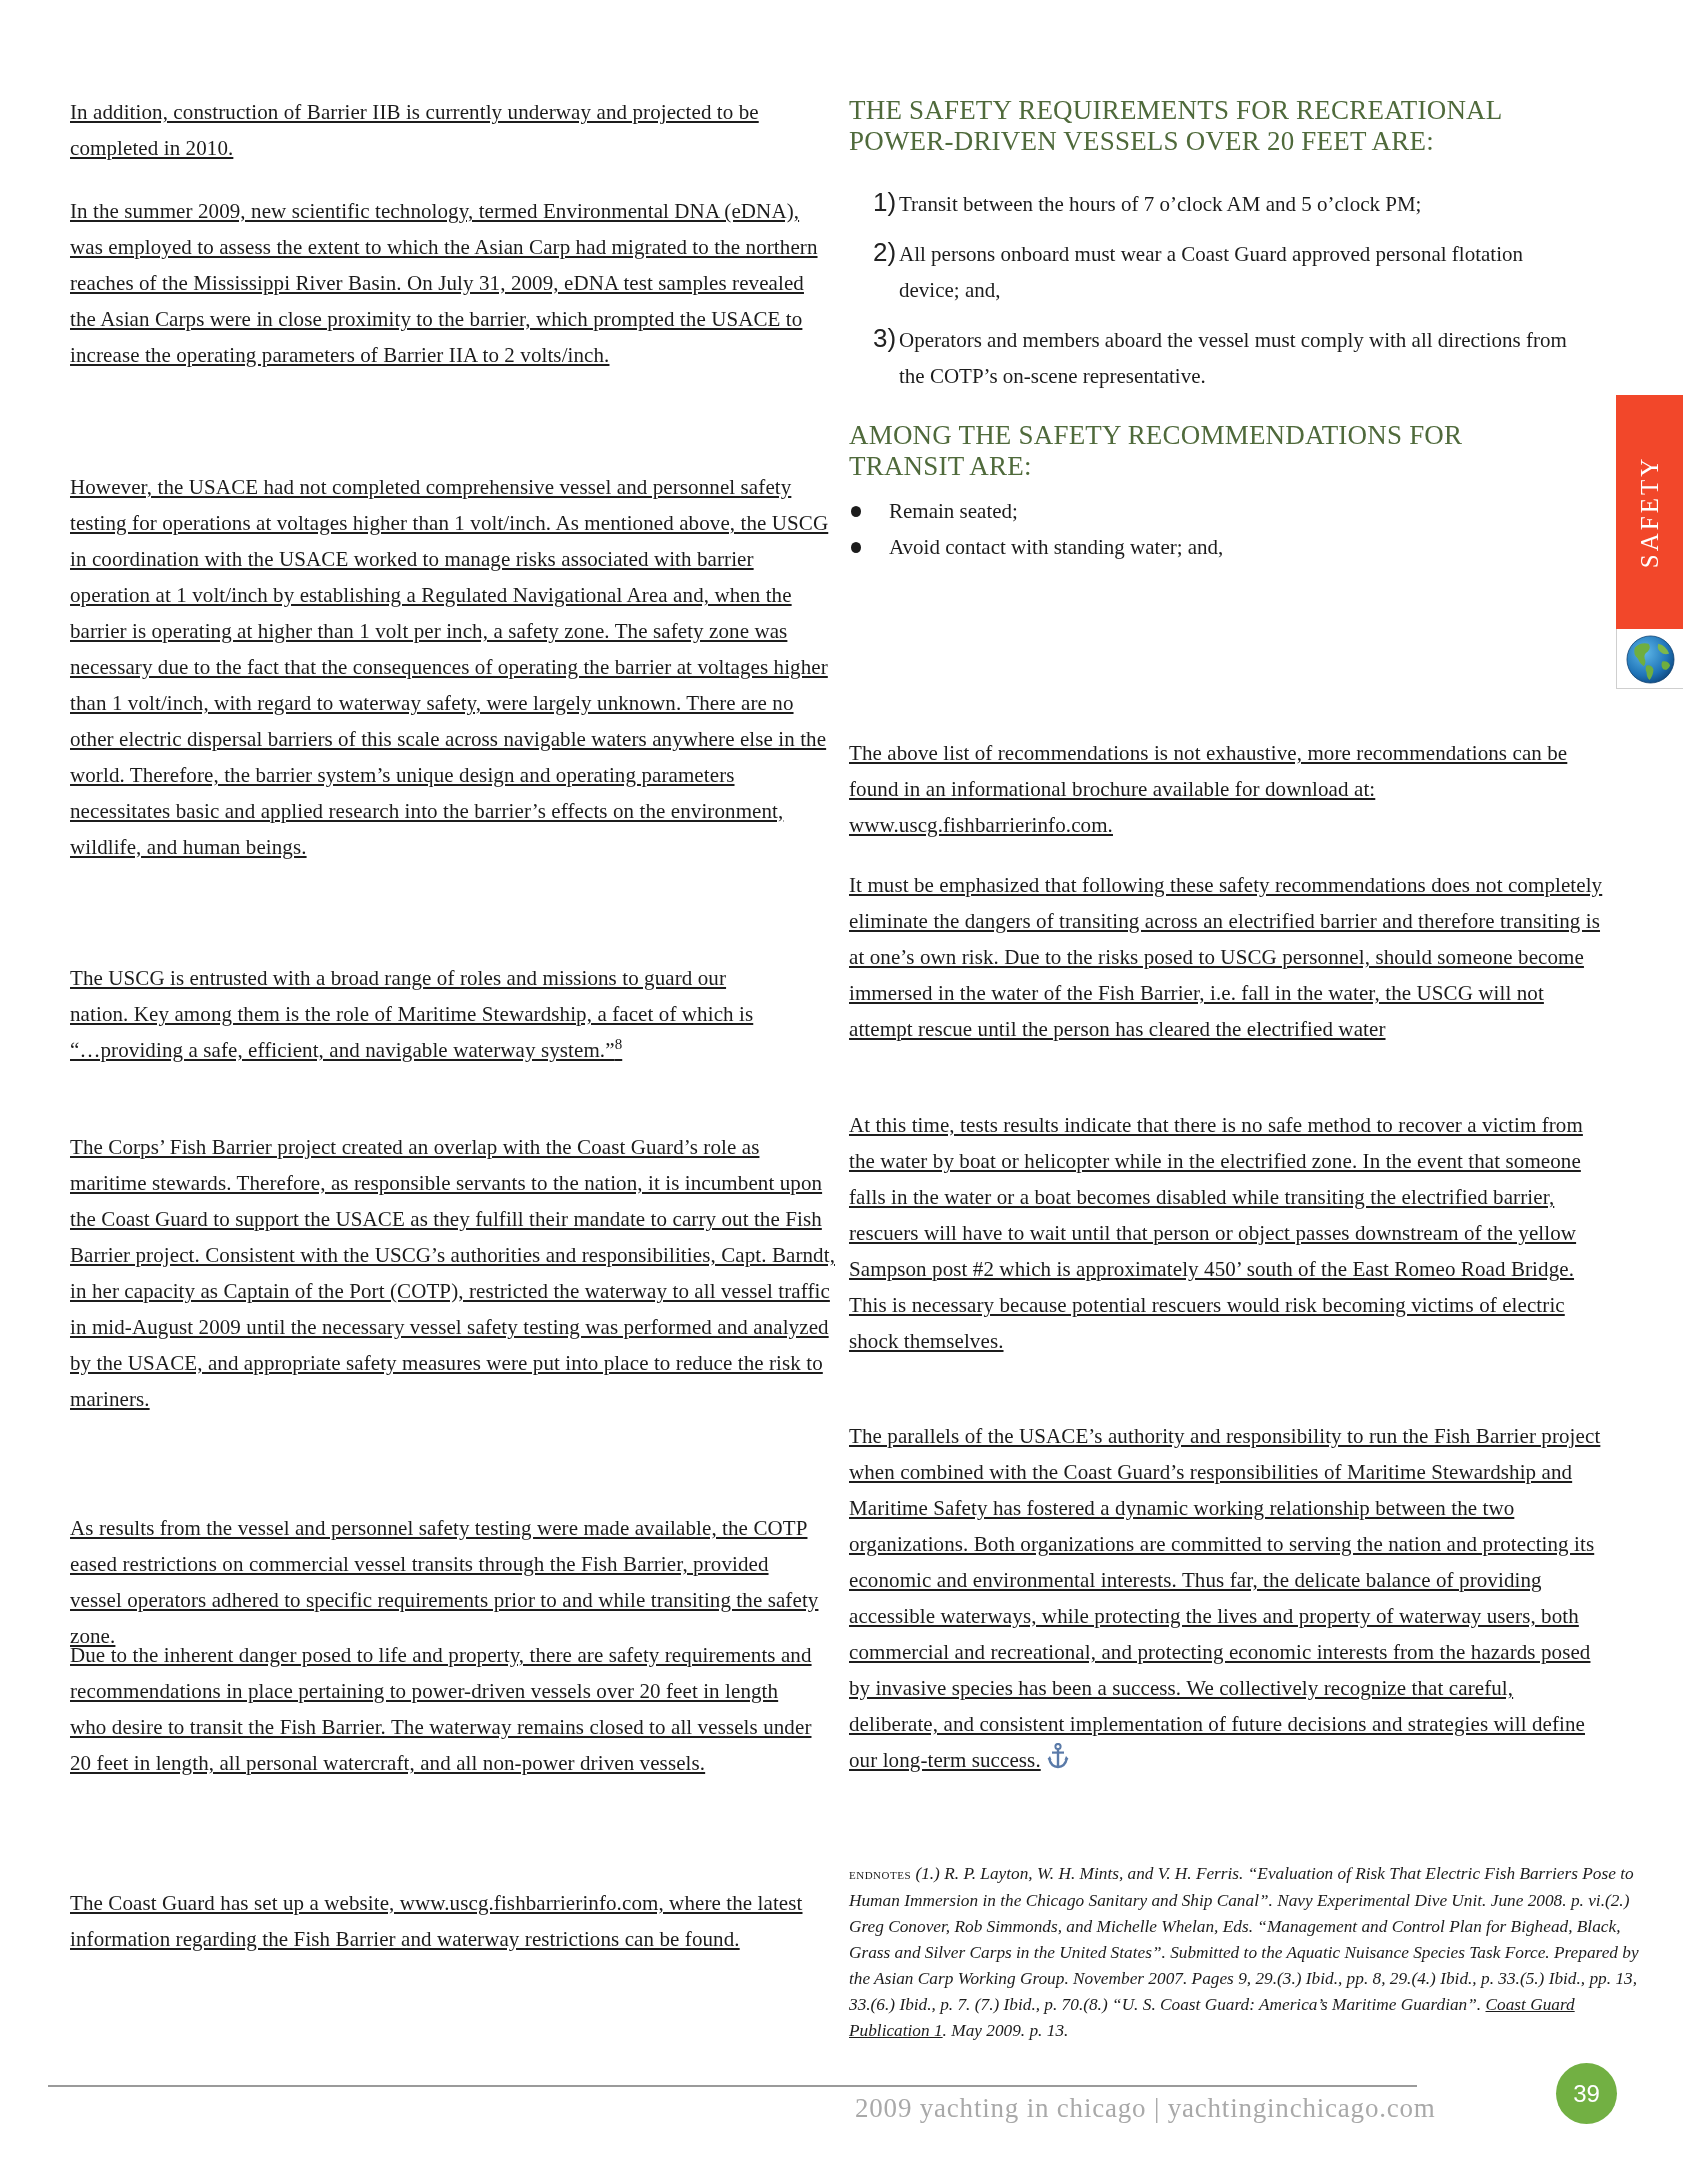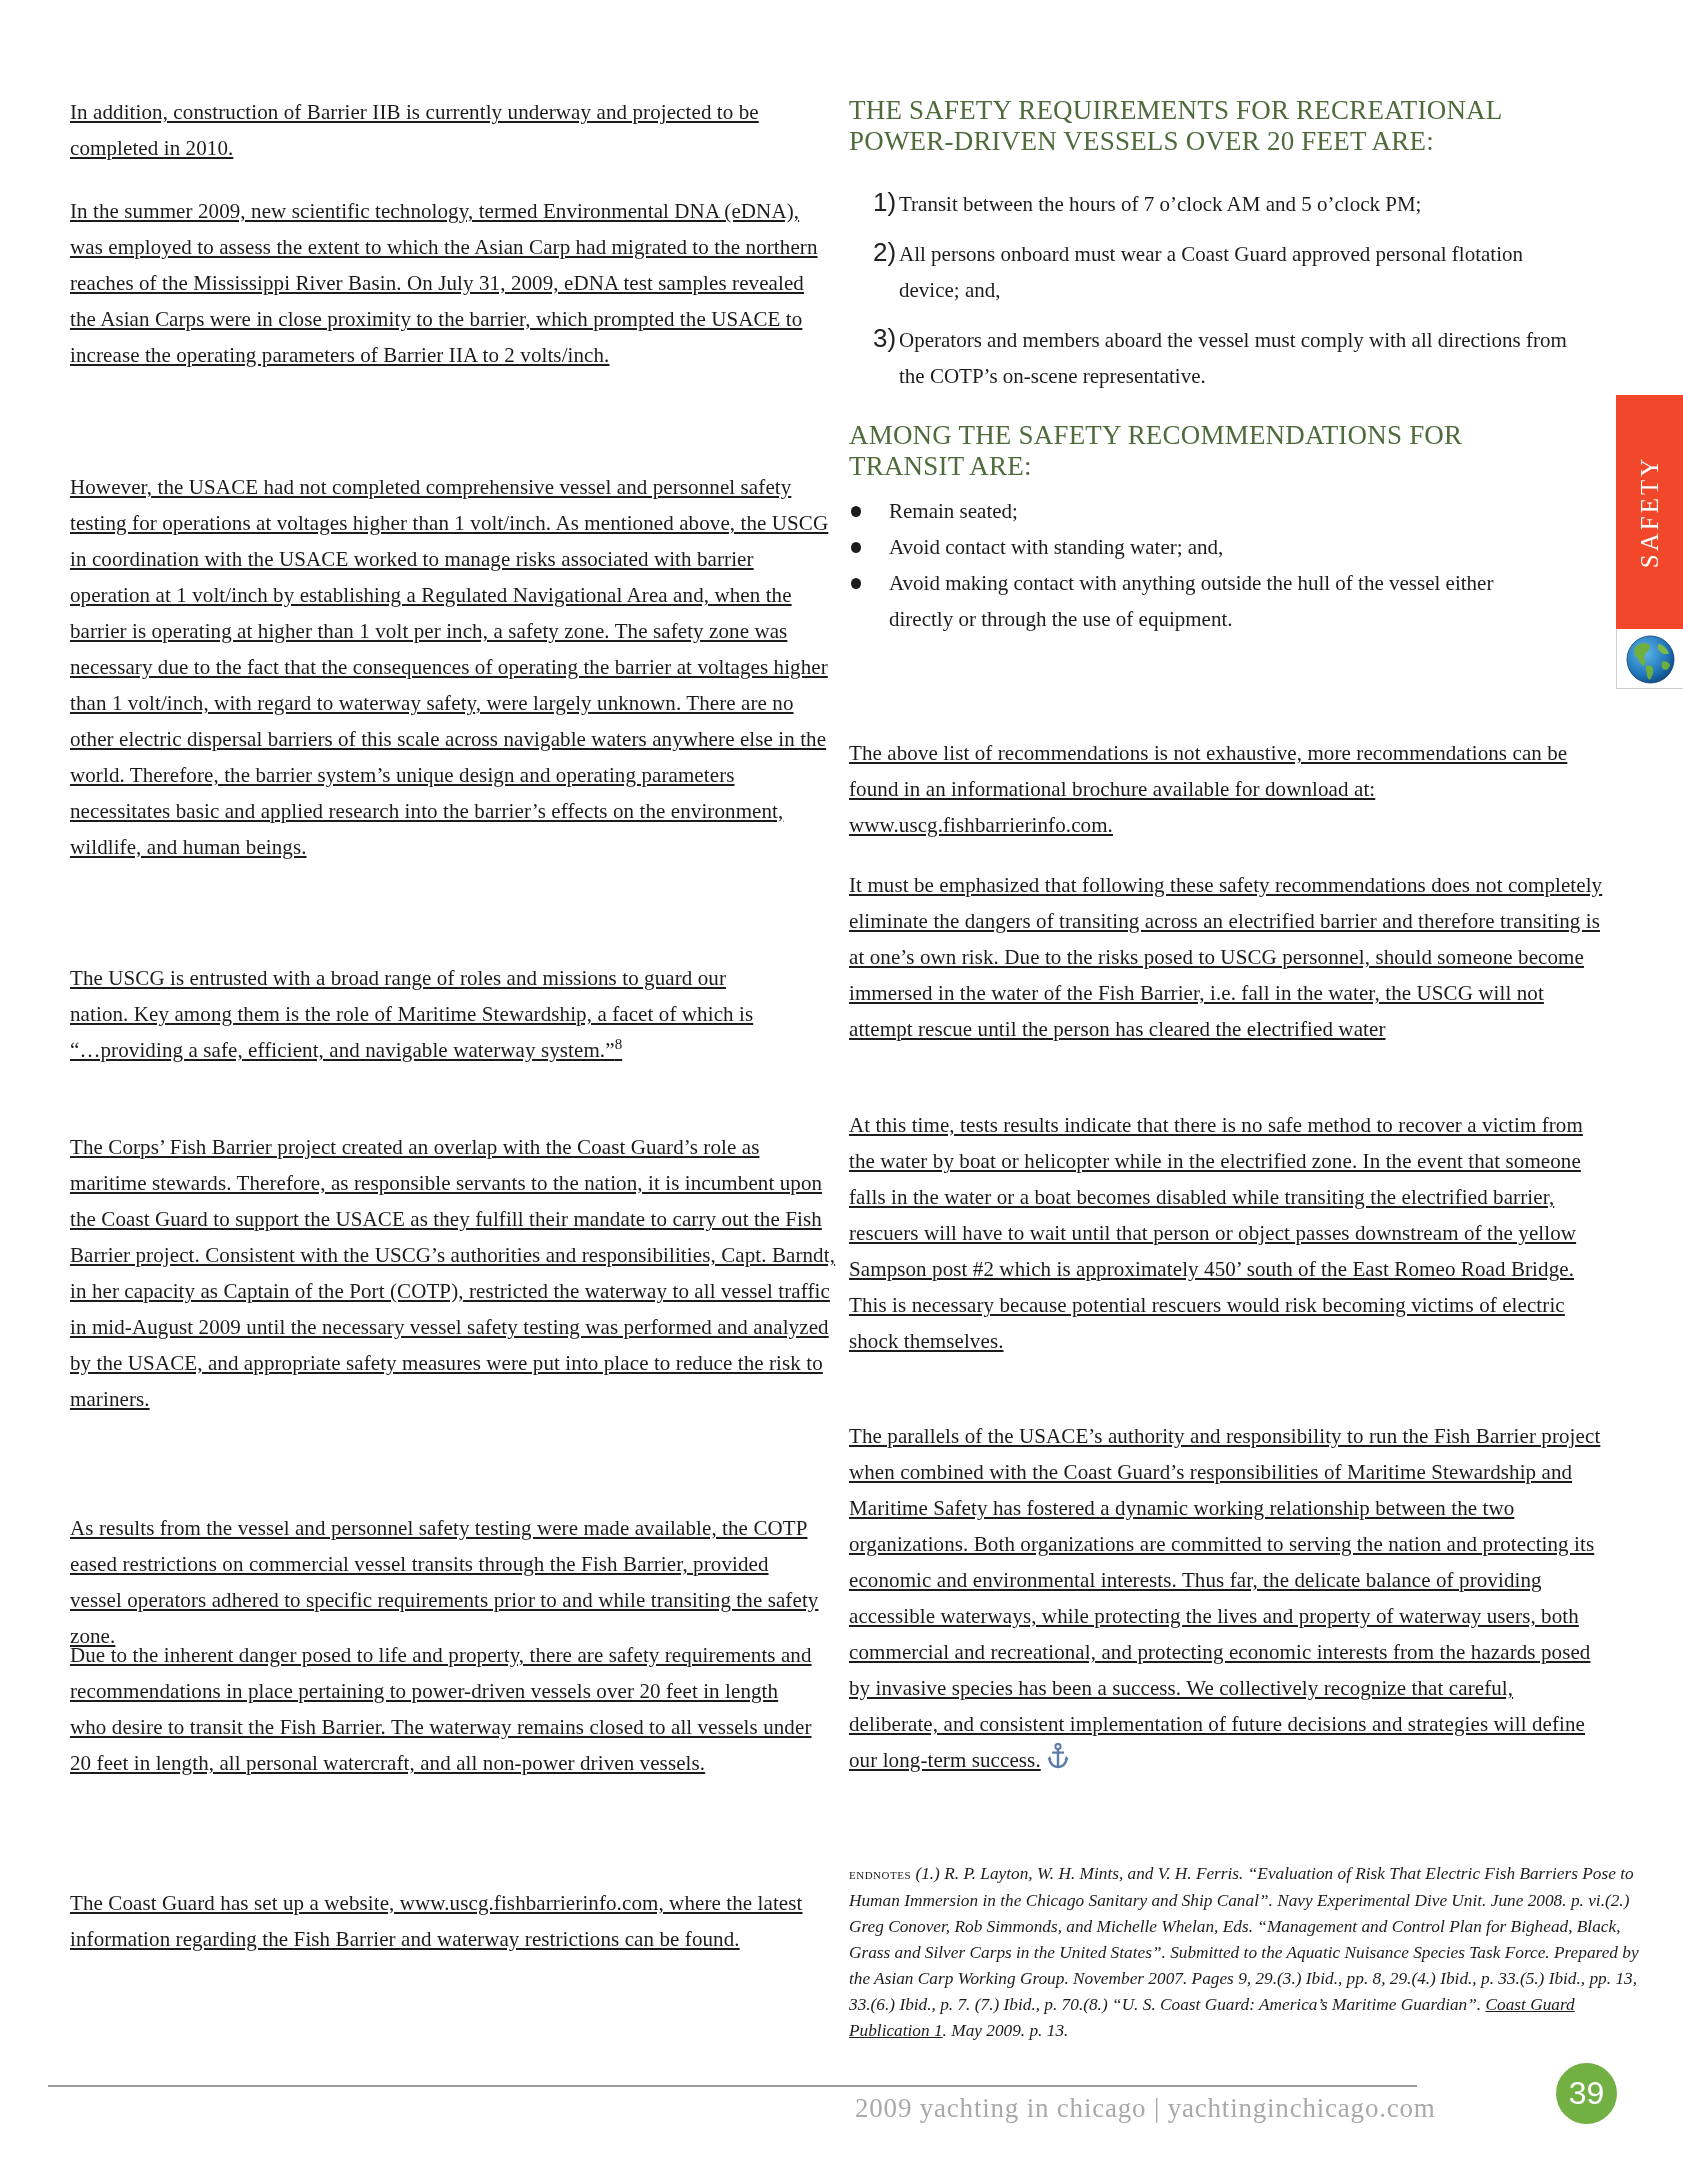--- a/index.html
+++ b/index.html
@@ -40,21 +40,21 @@
   
   .endnotes { position: absolute; left: 0; top: 1861px; width: 802px; font-size: 17.3px; line-height: 26px; }
   .endnotes .en-label { font-style: normal; font-size: 11px; letter-spacing: 0.5px; }
   .endnotes .en-text { font-style: italic; }
   .endnotes .en-under { font-style: italic; text-decoration: underline; }
 
   
   .footer-rule { position: absolute; left: 48px; top: 2085px; width: 1369px; height: 2px; background: #9a9a9a; }
   .footer-text { position: absolute; left: 855px; top: 2093px; font-size: 27px; color: #a9a9a9; letter-spacing: 0.8px; white-space: nowrap; }
   .page-badge { position: absolute; left: 1556px; top: 2063px; width: 61px; height: 61px; border-radius: 50%; background: #72b043;
-                color: #fff; font-family: "Liberation Sans", "DejaVu Sans", sans-serif; font-size: 32px; text-align: center; line-height: 61px; }
+                color: #fff; font-family: "Liberation Sans", "DejaVu Sans", sans-serif; font-size: 24px; text-align: center; line-height: 61px; }
 
   .anchor-icon { display: inline-block; width: 22px; height: 26px; vertical-align: -2px; margin-left: 6px; }
 </style>
 </head>
 <body>
 
 <div class="col col-left">
   <p class="para abs" style="top:94px;width:762px;">In addition, construction of Barrier IIB is currently underway and projected to be completed in 2010.</p>
   <p class="para abs" style="top:193px;width:762px;"> In the summer 2009, new scientific technology, termed Environmental DNA (eDNA), was employed to assess the extent to which the Asian Carp had migrated to the northern reaches of the Mississippi River Basin.  On July 31, 2009, eDNA test samples revealed the Asian Carps were in close proximity to the barrier, which prompted the USACE to increase the operating parameters of Barrier IIA to 2 volts/inch.</p>
   <p class="para abs" style="top:469px;width:767px;">However, the USACE had not completed comprehensive vessel and personnel safety testing for operations at voltages higher than 1 volt/inch.  As mentioned above, the USCG in coordination with the USACE worked to manage risks associated with barrier operation at 1 volt/inch by establishing a Regulated Navigational Area and, when the barrier is operating at higher than 1 volt per inch, a safety zone.  The safety zone was necessary due to the fact that the consequences of operating the barrier at voltages higher than 1 volt/inch, with regard to waterway safety, were largely unknown.  There are no other electric dispersal barriers of this scale across navigable waters anywhere else in the world.  Therefore, the barrier system’s unique design and operating parameters necessitates basic and applied research into the barrier’s effects on the environment, wildlife, and human beings.</p>
@@ -81,21 +81,20 @@
       <span class="num">3)</span>
       <span class="txt">Operators and members aboard the vessel must comply with all directions from the COTP’s on-scene representative.</span>
     </li>
   </ul>
 
   <h2 class="heading" style="top:420px;width:693px;">AMONG THE SAFETY RECOMMENDATIONS FOR TRANSIT ARE:</h2>
 
   <ul class="bulletlist" style="top:493px;">
     <li><span class="dot"></span><span>Remain seated;</span></li>
     <li><span class="dot"></span><span>Avoid contact with standing water; and,</span></li>
-    <li style="padding-right:40px;"><span class="dot"></span><span>Avoid making contact with anything outside the hull of the vessel either directly or through the use of equipment.</span></li>
   </ul>
 
   <p class="para abs" style="top:735px;width:752px;">The above list of recommendations is not exhaustive, more recommendations can be found in an informational brochure available for download at: www.uscg.fishbarrierinfo.com.</p>
   <p class="para abs" style="top:867px;width:762px;">It must be emphasized that following these safety recommendations does not completely eliminate the dangers of transiting across an electrified barrier and therefore transiting is at one’s own risk.  Due to the risks posed to USCG personnel, should someone become immersed in the water of the Fish Barrier, i.e. fall in the water, the USCG will not attempt rescue until the person has cleared the electrified water</p>
   <p class="para abs" style="top:1107px;width:757px;">At this time, tests results indicate that there is no safe method to recover a victim from the water by boat or helicopter while in the electrified zone.  In the event that someone falls in the water or a boat becomes disabled while transiting the electrified barrier, rescuers will have to wait until that person or object passes downstream of the yellow Sampson post #2 which is approximately 450’ south of the East Romeo Road Bridge.  This is necessary because potential rescuers would risk becoming victims of electric shock themselves.</p>
   <p class="para abs" style="top:1418px;width:757px;"><span>The parallels of the USACE’s authority and responsibility to run the Fish Barrier project when combined with the Coast Guard’s responsibilities of Maritime Stewardship and Maritime Safety has fostered a dynamic working relationship between the two organizations.  Both organizations are committed to serving the nation and protecting its economic and environmental interests.  Thus far, the delicate balance of providing accessible waterways, while protecting the lives and property of waterway users, both commercial and recreational, and protecting economic interests from the hazards posed by invasive species has been a success.  We collectively recognize that careful, deliberate, and consistent implementation of future decisions and strategies will define our long-term success.</span><svg class="anchor-icon" viewBox="0 0 22 26">
       <circle cx="11" cy="3.5" r="2.6" fill="none" stroke="#5a7aa8" stroke-width="2"></circle>
       <rect x="9.8" y="6" width="2.4" height="17" fill="#5a7aa8"></rect>
       <rect x="5" y="8.5" width="12" height="2.2" fill="#5a7aa8"></rect>
       <path d="M2 15 Q4 24 11 24 Q18 24 20 15" fill="none" stroke="#5a7aa8" stroke-width="2.4"></path>

